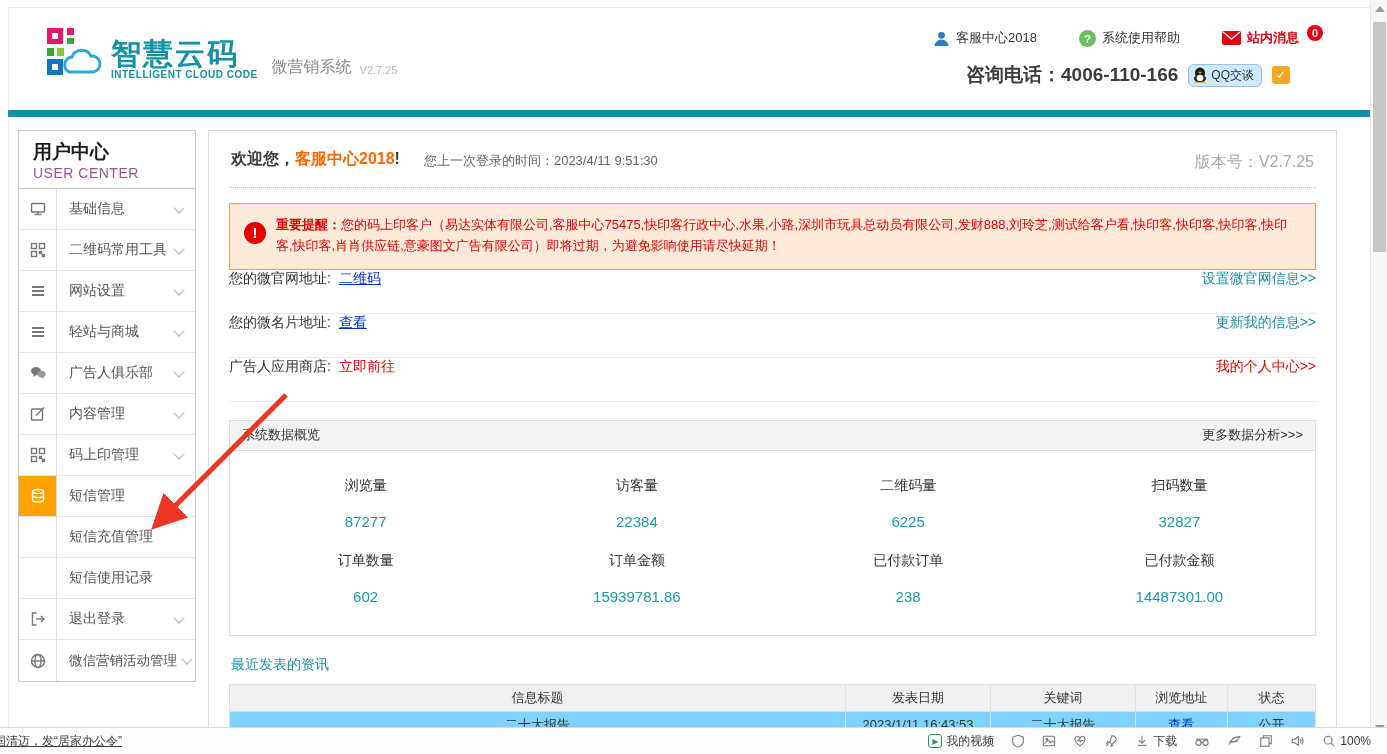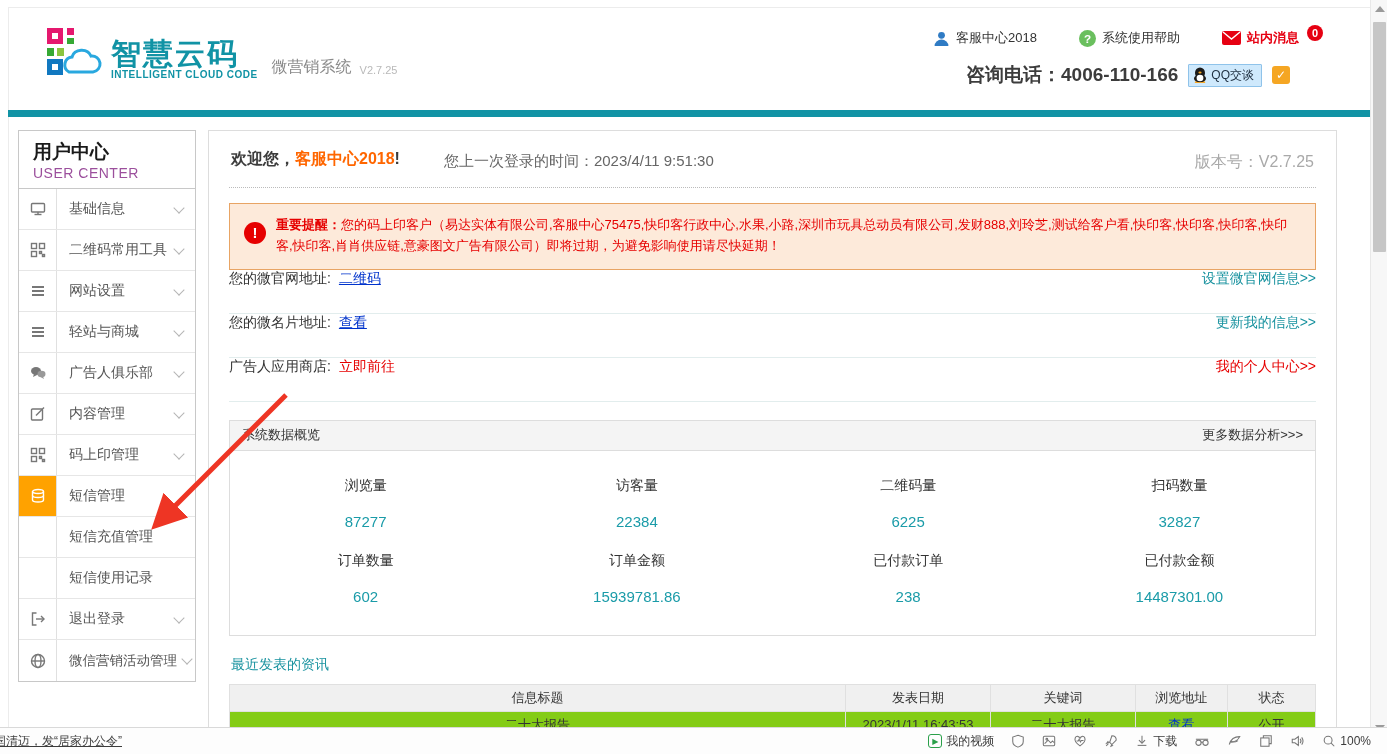--- a/index.html
+++ b/index.html
@@ -22,21 +22,21 @@
 
   .hdr-row1 { position:absolute; top:29px; right:64px; display:flex; align-items:center; gap:42px; font-size:13px; }
   .hdr-chip { display:flex; align-items:center; gap:6px; }
   .msg-label { color:#e60012; font-weight:bold; }
   .badge { display:inline-flex; align-items:center; justify-content:center;
     min-width:16px; height:16px; border-radius:8px; background:#e60012; color:#fff;
     font-size:11px; font-weight:bold; margin-left:2px; transform:translateY(-5px); }
   .hdr-row2 { position:absolute; top:62px; right:97px; display:flex; align-items:center; gap:10px; }
   .phone { font-size:19px; font-weight:bold; color:#3c3c3c; }
   .qq-btn { display:flex; align-items:center; gap:4px; background:#cfe9fc; border:1px solid #8fc3ea;
-    border-radius:1px; padding:2px 7px 2px 4px; font-size:12px; color:#234; }
+    border-radius:6px; padding:2px 7px 2px 4px; font-size:12px; color:#234; }
   .qq-check { width:18px; height:18px; background:#f5a623; border-radius:3px; color:#fff;
     display:flex; align-items:center; justify-content:center; font-size:12px; font-weight:bold; }
 
   .teal-bar { position:absolute; left:8px; top:110px; width:1362px; height:7px; background:#1193a5; }
 
   
   .sidebar { position:absolute; left:18px; top:130px; width:178px; border:1px solid #c8c8c8; background:#fff; }
   .side-head { padding:8px 14px 7px; border-bottom:1px solid #c8c8c8; }
   .side-title { font-size:19px; font-weight:bold; color:#1a1a1a; }
   .side-sub { font-size:14px; color:#9b4f9c; letter-spacing:.5px; }
@@ -50,21 +50,21 @@
     transform:rotate(45deg); align-self:center; margin:-3px 12px 0 auto; flex:0 0 8px; }
   .side-item svg { stroke:#777; fill:none; stroke-width:1.4; }
   .icon-cell.active svg { stroke:#fff; }
 
   
   .content { position:absolute; left:208px; top:130px; width:1129px; height:624px;
     background:#fff; border:1px solid #ddd; border-bottom:none; padding:0 20px; }
   .welcome-row { display:flex; align-items:flex-start; padding:18px 2px 14px; border-bottom:1px dotted #bbb; }
   .welcome-main { font-size:16px; font-weight:bold; color:#3c3c3c; }
   .welcome-name { color:#ff6600; }
-  .last-login { font-size:15px; color:#666; margin-left:44px; font-weight:normal; padding-top:3px; }
+  .last-login { font-size:13px; color:#666; margin-left:24px; font-weight:normal; padding-top:3px; }
   .ver-note { margin-left:auto; font-size:16px; color:#a9a9a9; padding-top:3px; }
 
   .alert-box { margin-top:15px; background:#fdeada; border:1px solid #e8a464; padding:10px 14px 12px;
     font-size:13px; color:#e60000; line-height:1.65; display:flex; gap:10px; }
   .alert-icon { width:22px; height:22px; flex:0 0 22px; border-radius:50%; background:#e60000; color:#fff;
     display:flex; align-items:center; justify-content:center; font-weight:bold; font-size:15px; margin-top:8px; }
   .alert-bold { font-weight:bold; }
 
   .link-row { display:flex; height:44px; border-bottom:1px solid #e2eded; font-size:14px; }
   .link-row .lbl { color:#333; }
@@ -82,21 +82,21 @@
     padding:14px 0 20px; }
   .stat-cell { text-align:center; padding:12px 0 10px; }
   .stat-lbl { font-size:14px; color:#333; margin-bottom:18px; }
   .stat-val { font-size:15px; color:#1a9ba8; }
 
   .news-title { margin:20px 2px 10px; font-size:14px; color:#18929f; }
   table.news { width:100%; border-collapse:collapse; font-size:13px; table-layout:fixed; }
   table.news th, table.news td { border:1px solid #e0e0e0; padding:4px 10px; text-align:center;
     font-weight:normal; color:#333; overflow:hidden; white-space:nowrap; }
   table.news thead th { background:#f0f0f0; }
-  table.news tbody tr.alt { background:#84cc16; }
+  table.news tbody tr.alt { background:#7dd3fc; }
   td a.blue { margin-left:0; }
 
   
   .anno-arrow { position:absolute; left:140px; top:385px; width:170px; height:155px; z-index:50; pointer-events:none; }
 
   
   .scrollbar { position:absolute; right:0; top:0; width:17px; height:737px; background:#f7f7f7; border-left:1px solid #e8e8e8; }
   .sb-thumb { position:absolute; left:2px; top:22px; width:13px; height:230px; background:#c6c6c6; border-radius:1px; }
   .sb-up { position:absolute; left:4px; top:6px; width:0; height:0;
     border-left:5px solid transparent; border-right:5px solid transparent; border-bottom:6px solid #9a9a9a; }

